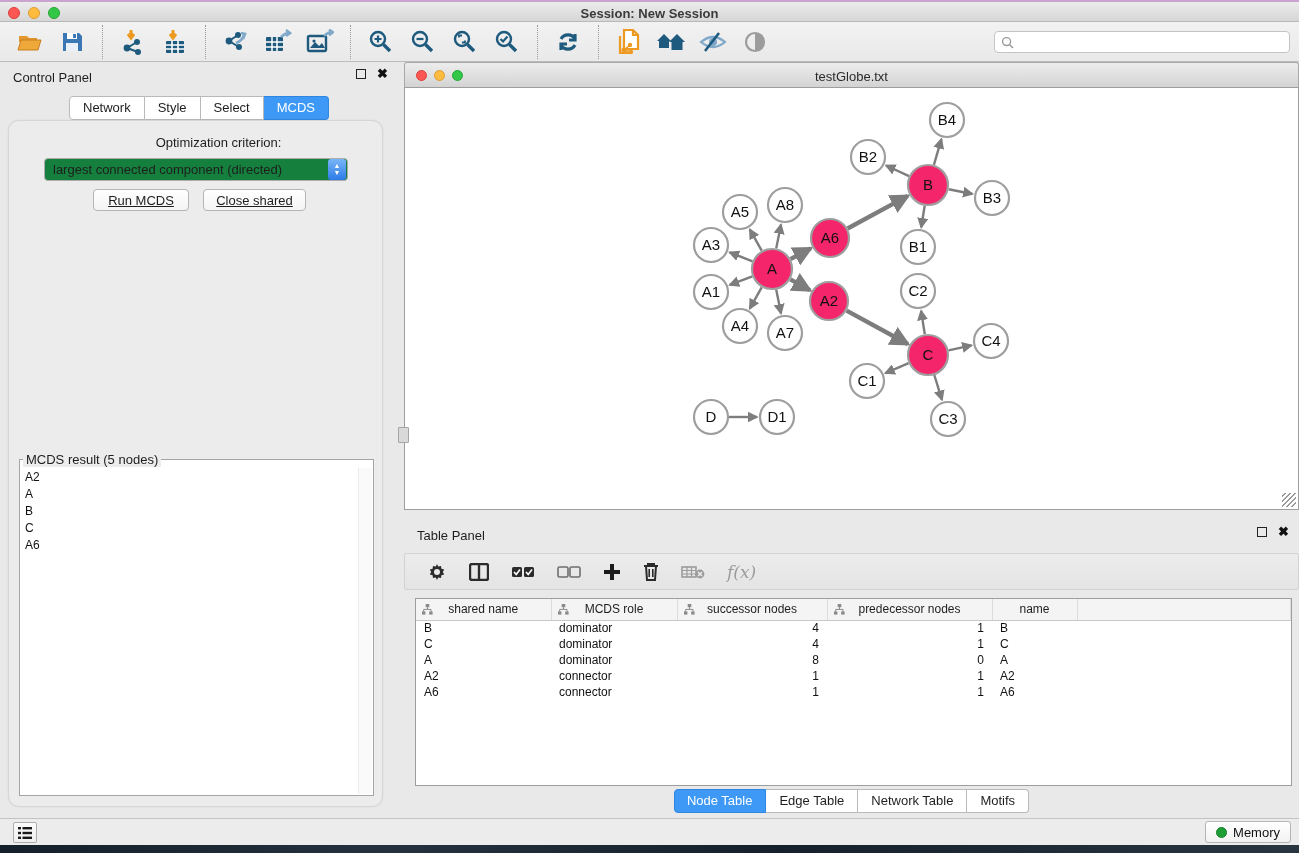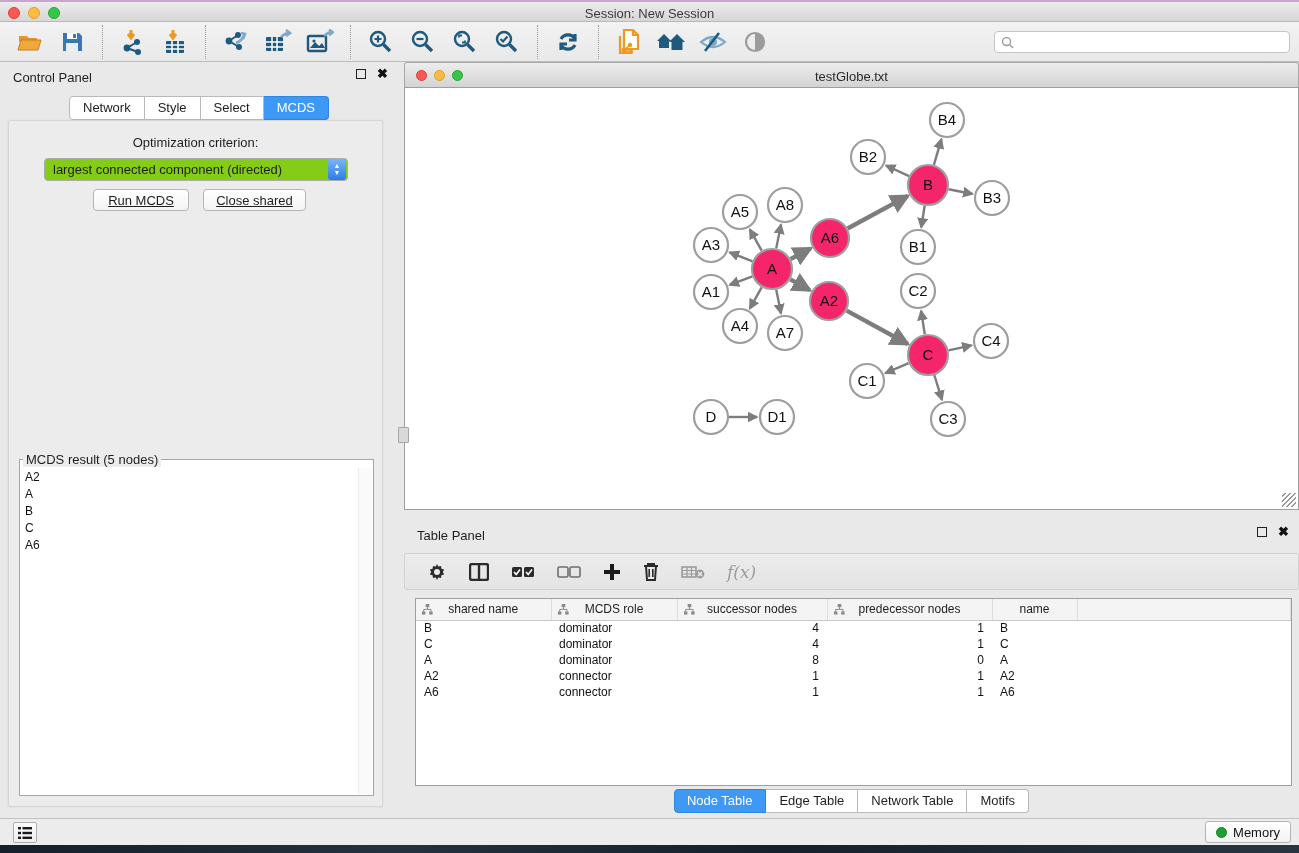--- a/index.html
+++ b/index.html
@@ -1,20 +1,20 @@
 <!DOCTYPE html>
 <html><head>
 <meta charset="utf-8">
 <style>
   * { margin:0; padding:0; box-sizing:border-box; }
   html,body { width:1299px; height:853px; overflow:hidden; font-family:"Liberation Sans", sans-serif; background:#E9E9E9; }
 
   
   .titlebar { position:absolute; left:0; top:0; width:1299px; height:22px;
-    background:linear-gradient(#ECECEC,#D6D6D6); border-top:2px solid #C9A4CF; border-bottom:1px solid #B9B9B9; }
+    background:linear-gradient(#ECECEC,#D6D6D6); border-top:2px solid #C9A4CF; border-bottom:1px solid #B9B9B9;font-weight:bold; }
   .tl-dots { position:absolute; left:8px; top:5px; display:flex; gap:8px; }
   .dot { width:12px; height:12px; border-radius:50%; }
   .dot.red{ background:#FC5753; border:1px solid #DF3E3A;}
   .dot.yel{ background:#FDBC40; border:1px solid #DE9C31;}
   .dot.grn{ background:#33C748; border:1px solid #26A535;}
   .tl-title { position:absolute; left:0; right:0; top:4px; text-align:center; font-size:13px; color:#3A3A3A; }
 
   
   .toolbar { position:absolute; left:0; top:22px; width:1299px; height:40px;
     background:linear-gradient(#F2F2F2,#E9E9E9); border-bottom:1px solid #BDBDBD; display:flex; align-items:center; }
@@ -35,23 +35,23 @@
   .close-ic { font-size:13px; font-weight:bold; color:#111; line-height:10px; }
 
   .seg-tabs { position:absolute; top:34px; left:50%; transform:translateX(-50%); display:flex; }
   .seg-tab { font-size:13px; color:#1E1E1E; background:#FFF; border:1px solid #B9B9B9; border-left:none;
     padding:3px 13px 4px; white-space:nowrap; }
   .seg-tab:first-child { border-left:1px solid #B9B9B9; border-radius:4px 0 0 4px; }
   .seg-tab:last-child { border-radius:0 4px 4px 0; }
   .seg-tab.active { background:#3D99F5; border-color:#2F86E0; color:#FFF; }
 
   .cp-content { position:absolute; left:8px; top:58px; width:375px; height:687px; background:#ECECEC;
-    border:1px solid #D6D6D6; border-radius:2px; box-shadow:0 0 2px rgba(0,0,0,0.08); }
+    border:1px solid #D6D6D6; border-radius:11px; box-shadow:0 0 2px rgba(0,0,0,0.08);padding-left:23px; }
   .opt-label { position:absolute; top:14px; width:100%; text-align:center; font-size:13px; color:#1E1E1E; }
-  .dropdown { position:absolute; left:35px; top:37px; width:304px; height:23px; background:#84cc16;
+  .dropdown { position:absolute; left:35px; top:37px; width:304px; height:23px; background:#15803d;
     border:1px solid #ABABAB; border-radius:4px; display:flex; align-items:center; }
   .dd-value { flex:1; font-size:13px; color:#1E1E1E; padding-left:8px; white-space:nowrap; overflow:hidden; }
   .dd-step { width:18px; height:21px; border-radius:3px; margin-right:1px;
     background:linear-gradient(#79B6F8,#2D7BE8); display:flex; flex-direction:column; align-items:center; justify-content:center; gap:1px; }
   .dd-step span { color:#FFF; font-size:7px; line-height:6px; }
   .btn { position:absolute; height:22px; background:linear-gradient(#FFFFFF,#F4F4F4); border:1px solid #B5B5B5;
     border-radius:4px; font-size:13px; color:#1E1E1E; display:flex; align-items:center; justify-content:center;text-decoration:underline; }
   .btn-run { left:84px; top:68px; width:96px; }
   .btn-close { left:194px; top:68px; width:103px; }
 

